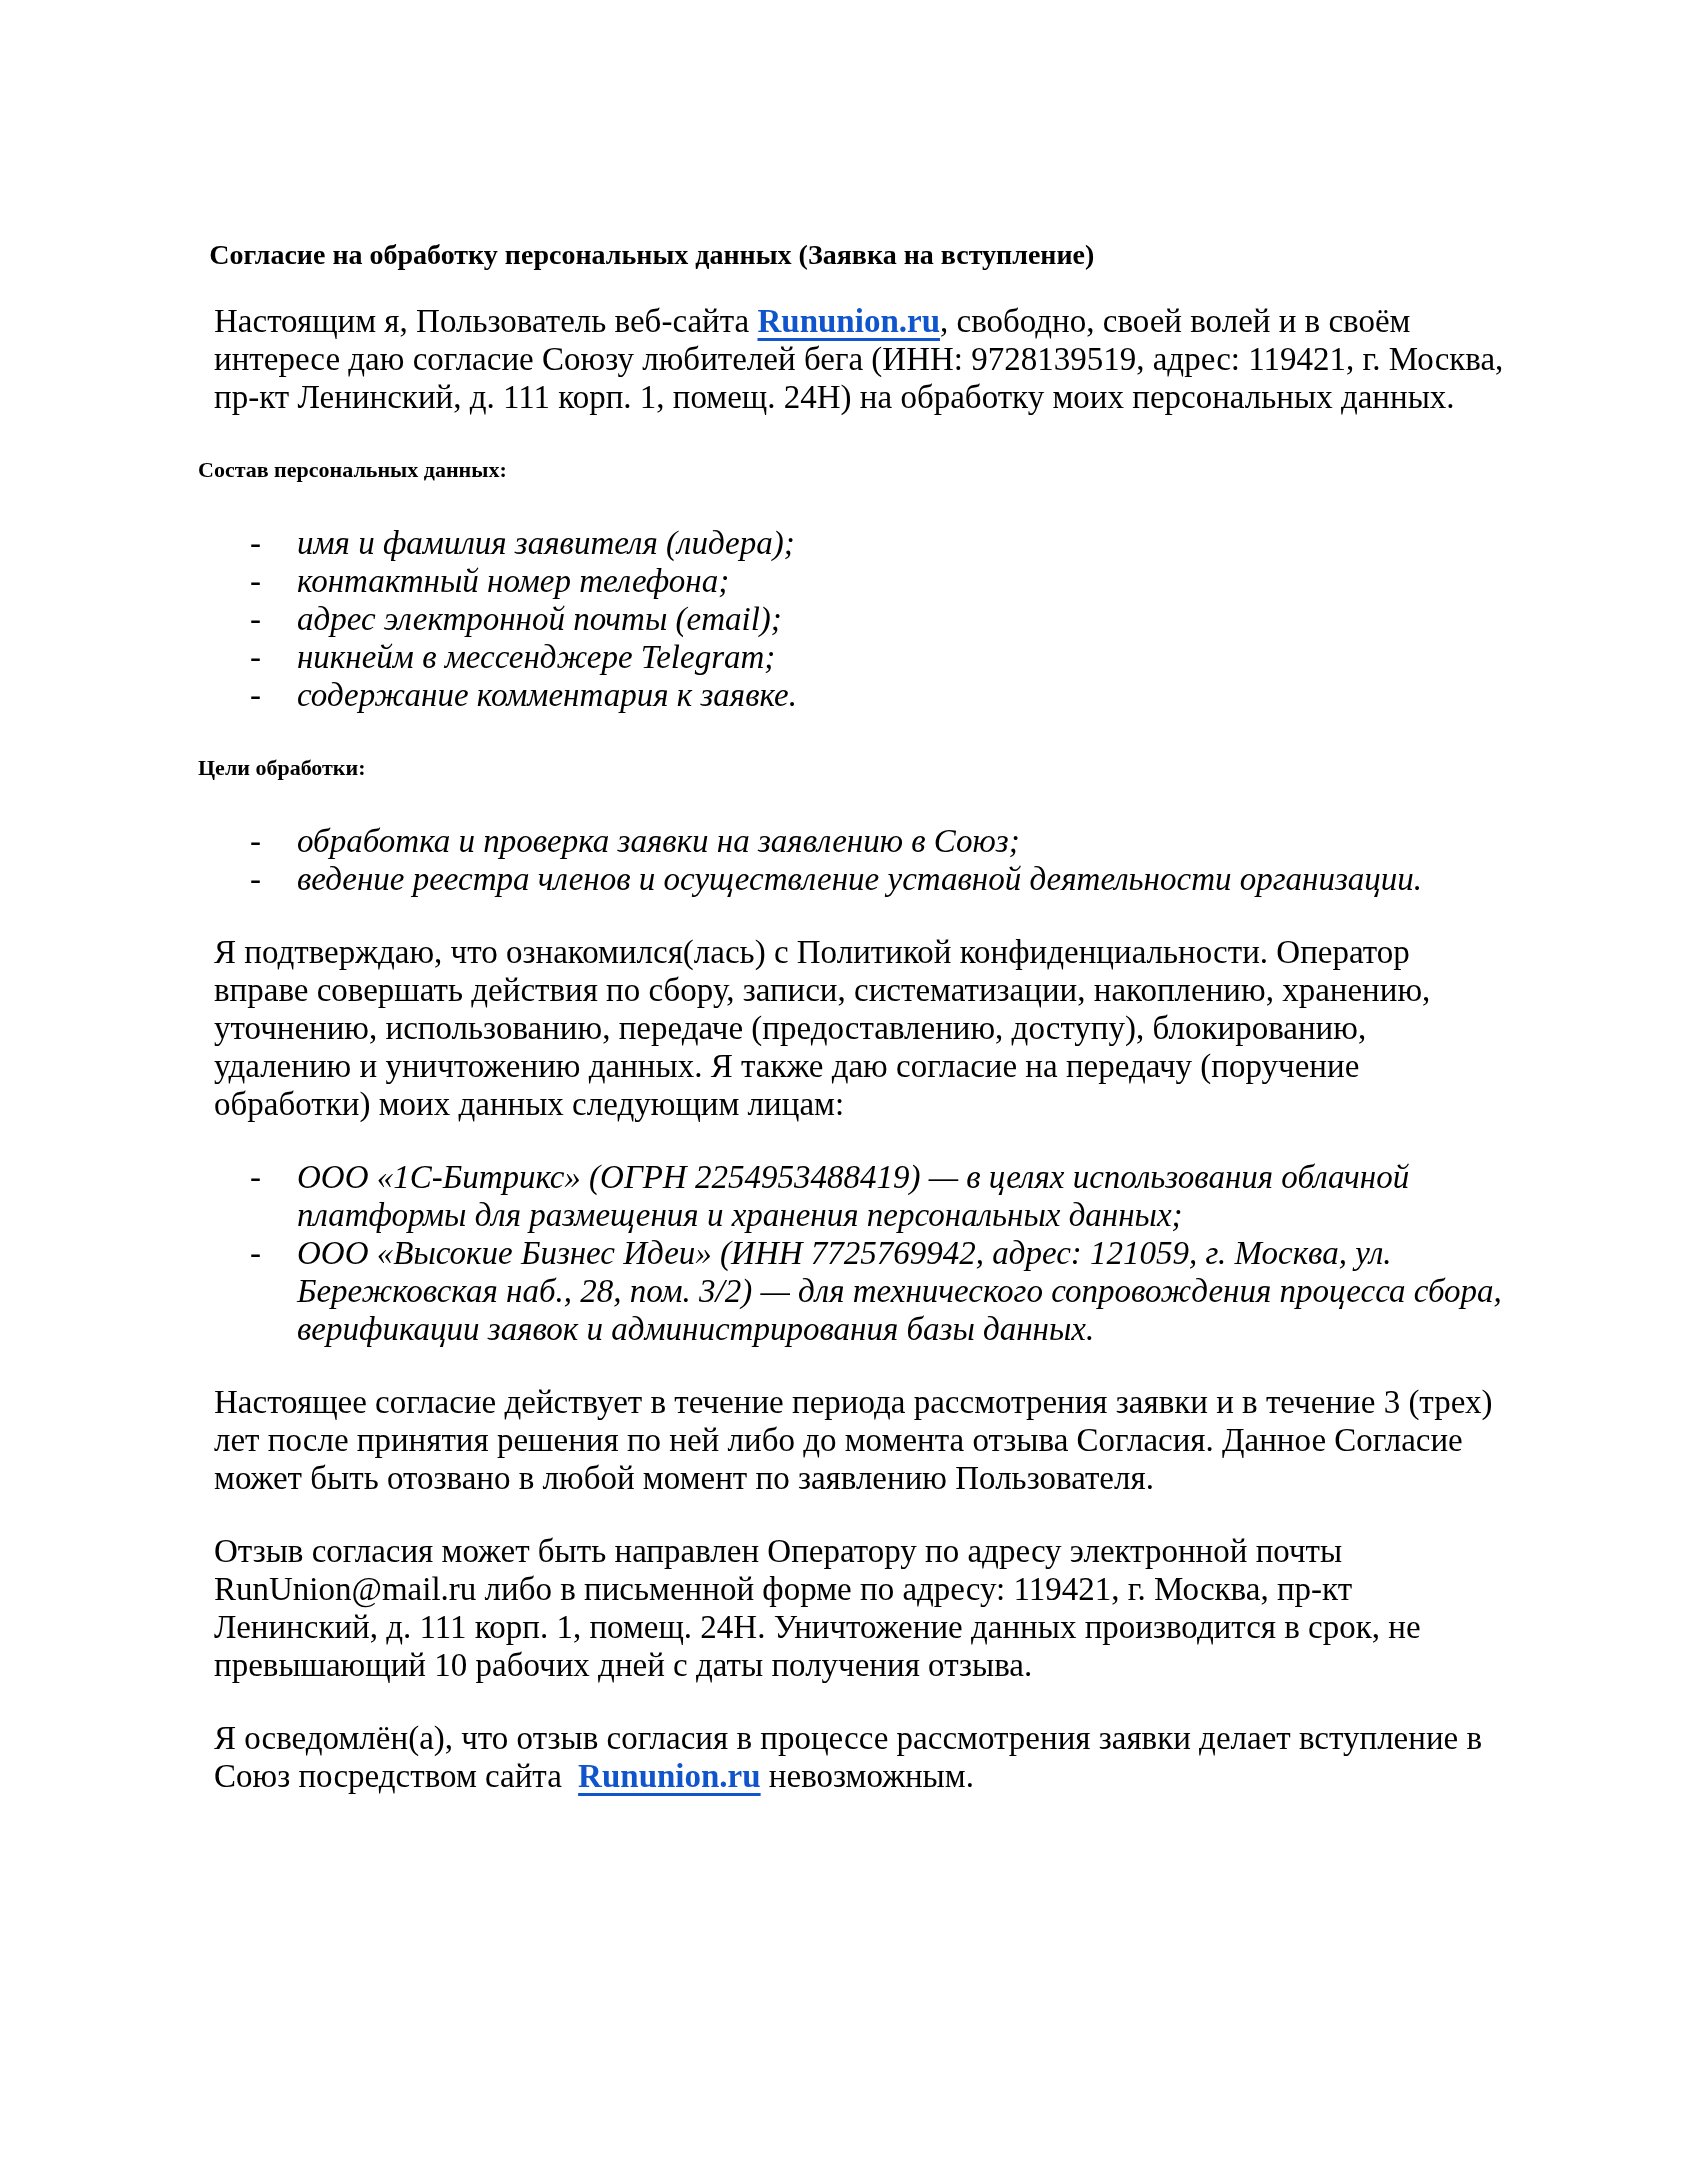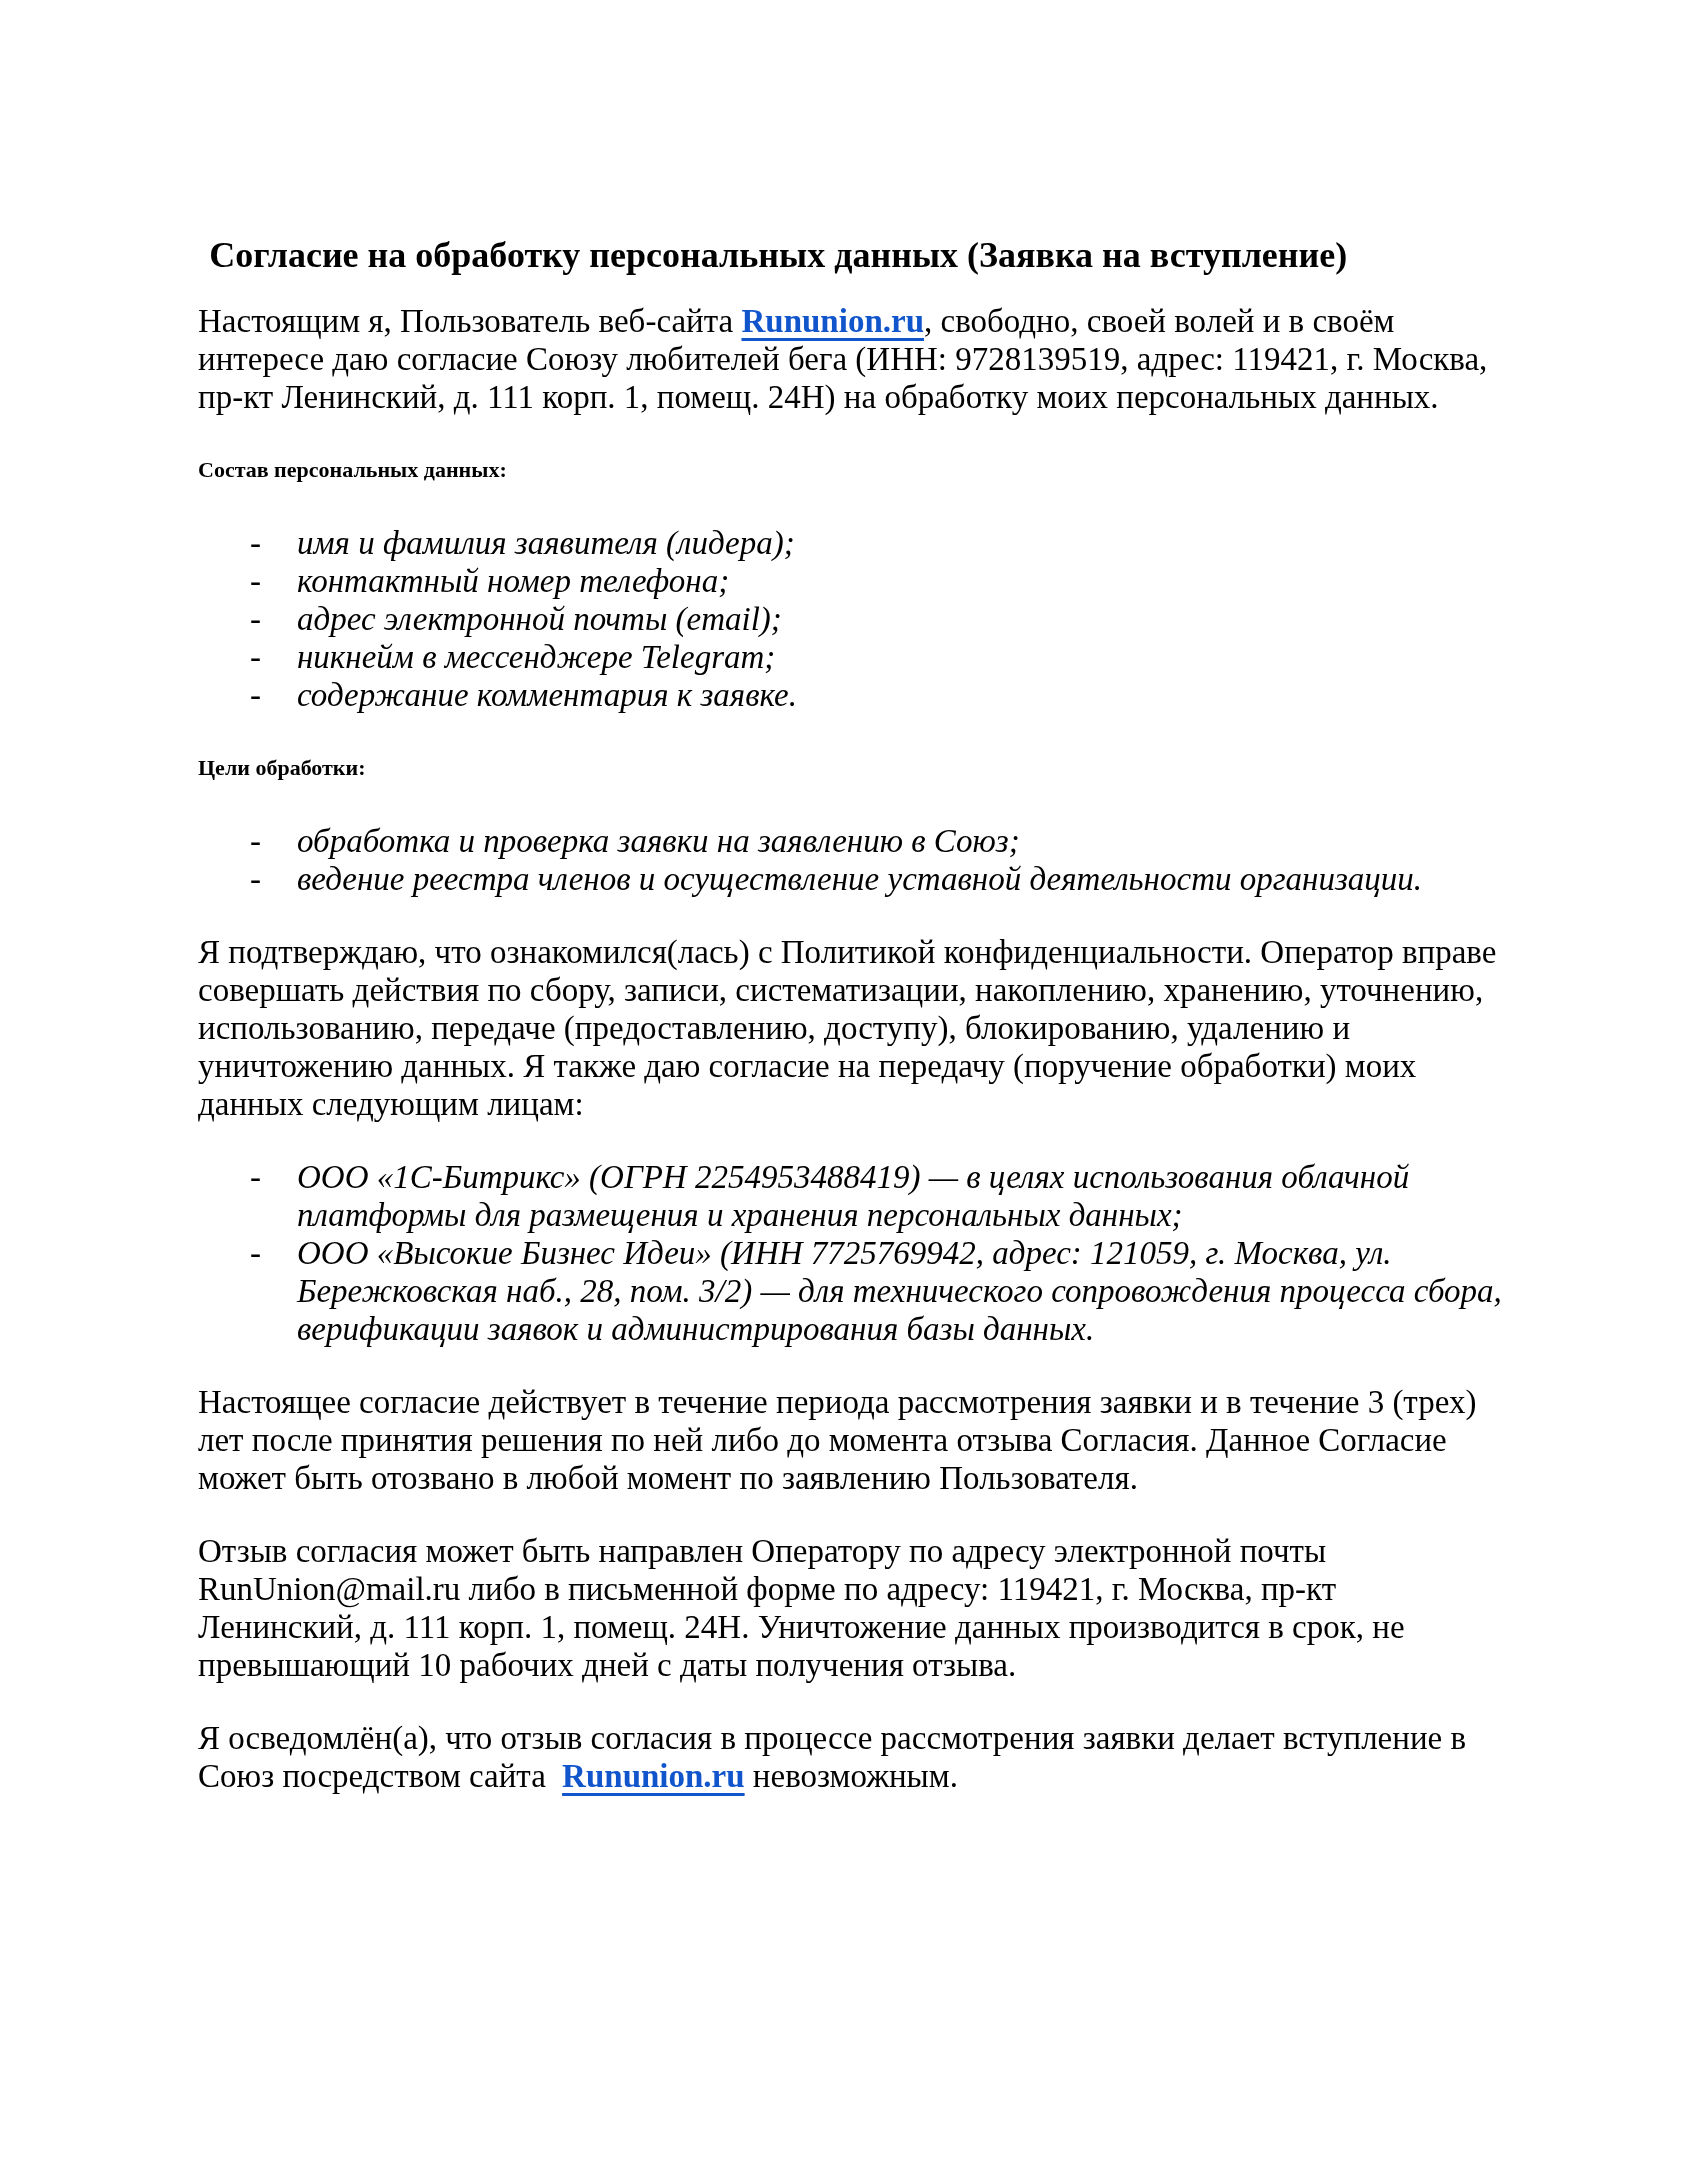--- a/index.html
+++ b/index.html
@@ -16,28 +16,28 @@
   }
   .page {
     box-sizing: border-box;
     width: 1687px;
     height: 2183px;
     padding: 233px 179px 0 198px;
     font-size: 33px;
     line-height: 38px;
   }
   h1.doc-title {
-    font-size: 36px;
+    font-size: 28px;
     line-height: 44px;
     font-weight: bold;
     margin: 0;
     padding-left: 11.2px;
   }
   .block {
-    margin: 35px 0 0 0;
+    margin: 35px 0 0 16px;
   }
   .first-block {
     margin-top: 25px;
   }
   h2.doc-heading {
     font-size: 22px;
     line-height: 38px;
     font-weight: bold;
     margin: 35px 0 0 0;
   }

